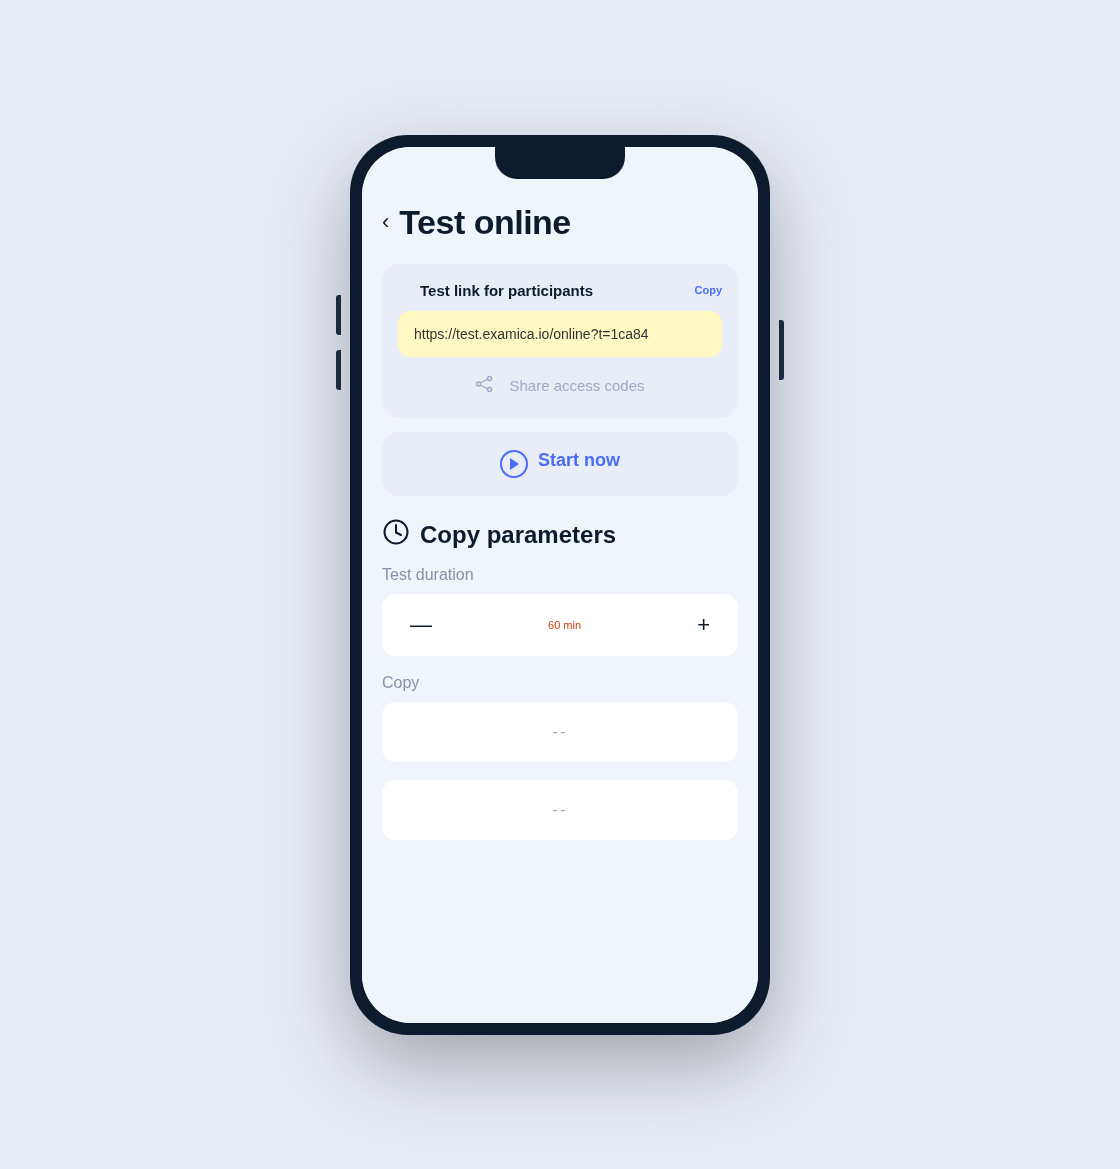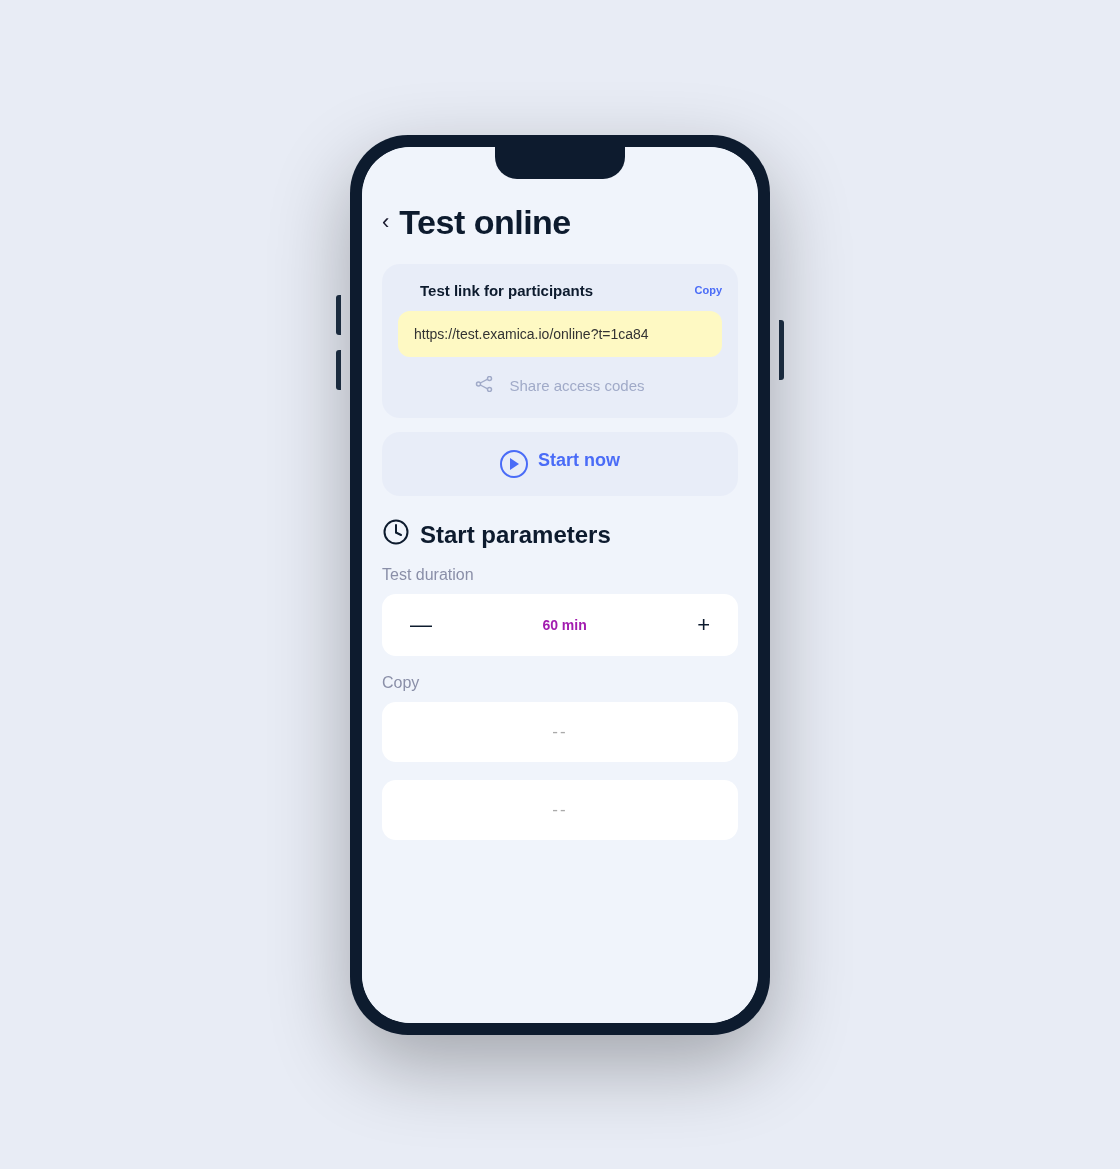--- a/index.html
+++ b/index.html
@@ -259,23 +259,23 @@
       font-weight: 300;
       color: #0d1b2e;
       cursor: pointer;
       background: none;
       border: none;
       line-height: 1;
       padding: 4px 8px;
     }
 
     .stepper-value {
-      font-size: 14px;
-      color: #a21caf;
-      font-weight: 700;
+      font-size: 11px;
+      color: #c2410c;
+      font-weight: 400;
     }
 
     
     .date-field {
       background: #fff;
       border-radius: 14px;
       padding: 20px;
       text-align: center;
       margin-bottom: 18px;
     }
@@ -335,21 +335,21 @@
       </button>
 
       <div class="section-header">
         <span class="clock-icon">
           <svg width="28" height="28" viewBox="0 0 28 28" fill="none" xmlns="http://www.w3.org/2000/svg">
             <circle cx="14" cy="14" r="11.5" stroke="#0d1b2e" stroke-width="2"></circle>
             <line x1="14" y1="7" x2="14" y2="14.5" stroke="#0d1b2e" stroke-width="2" stroke-linecap="round"></line>
             <line x1="14" y1="14.5" x2="19" y2="17" stroke="#0d1b2e" stroke-width="2" stroke-linecap="round"></line>
           </svg>
         </span>
-        <h2 class="section-title">Start parameters</h2>
+        <h2 class="section-title">Copy parameters</h2>
       </div>
 
       <p class="field-label">Test duration</p>
       <div class="stepper">
         <button class="stepper-btn">—</button>
         <span class="stepper-value">60 min</span>
         <button class="stepper-btn">+</button>
       </div>
 
       <p class="field-label">Copy</p>

